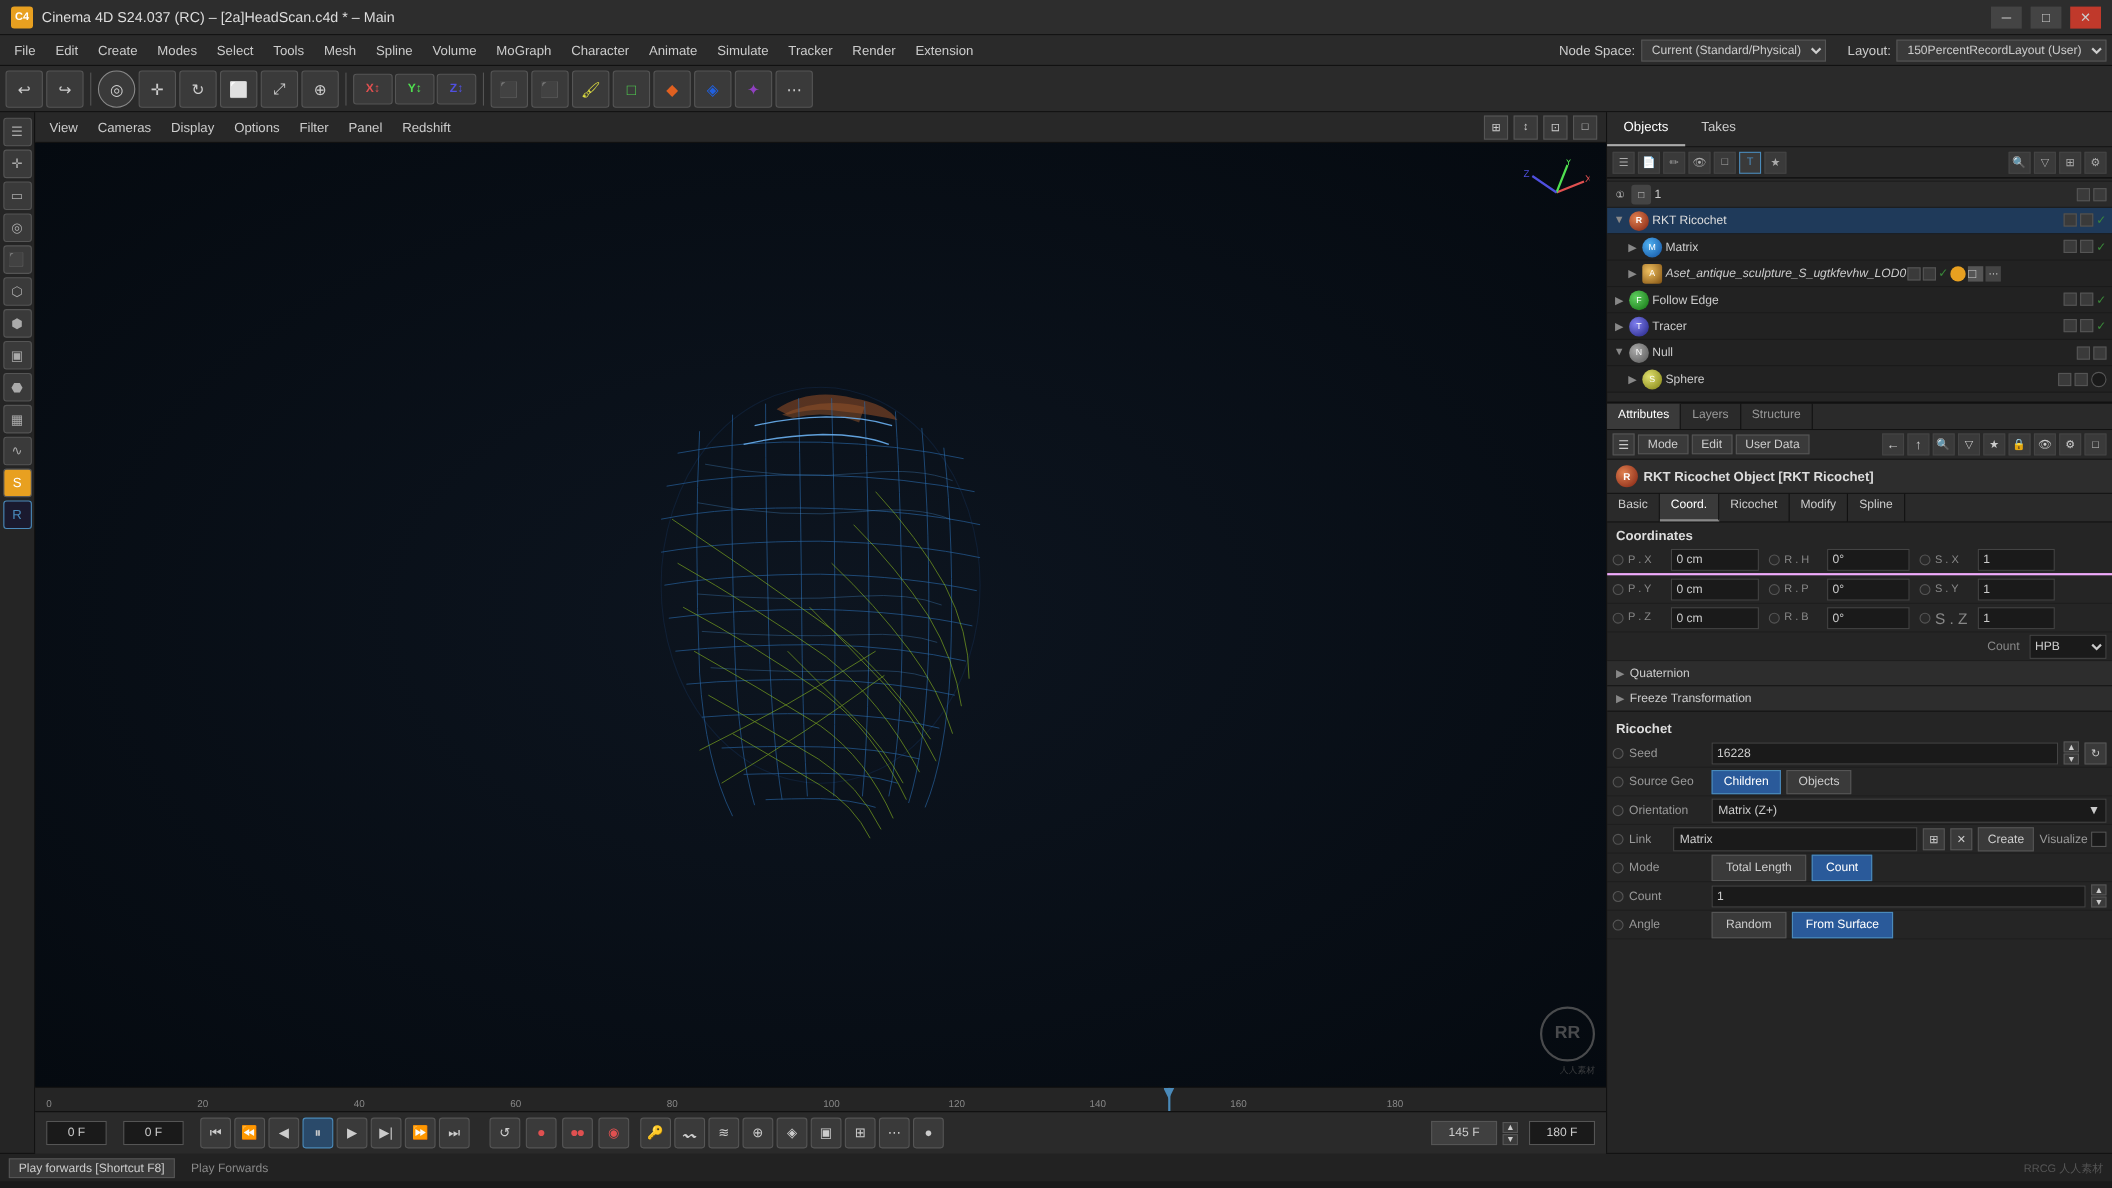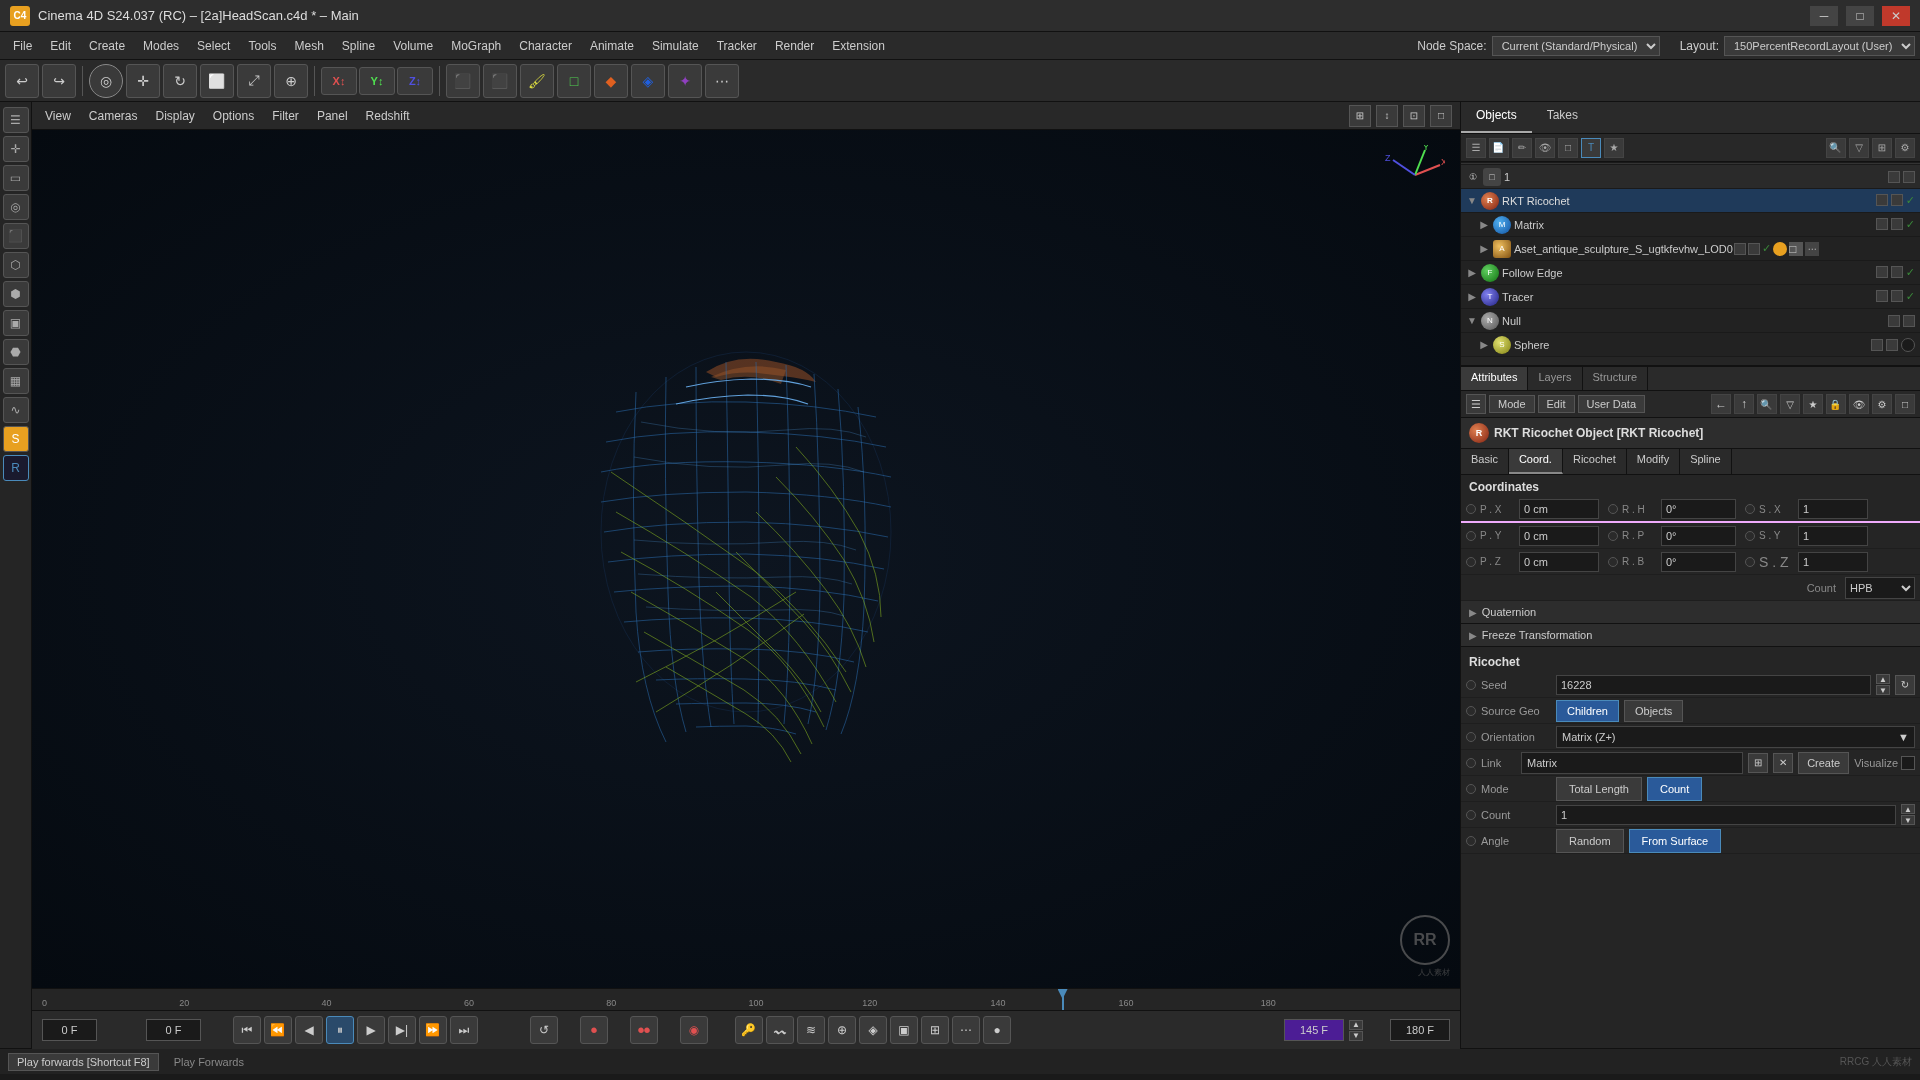--- a/index.html
+++ b/index.html
@@ -47,21 +47,21 @@
     
     
     .scene-bg { position: absolute; inset: 0; background: radial-gradient(ellipse at center, #0d1520 0%, #050a10 100%); }
     
     
     .axes-indicator { position: absolute; top: 15px; right: 20px; width: 60px; height: 60px; }
     
     
     .timeline { height: 60px; background: #222; border-top: 1px solid #111; }
     .timeline-ruler { height: 22px; background: #282828; border-bottom: 1px solid #111; position: relative; display: flex; align-items: center; padding-left: 5px; }
-    .timeline-controls { height: 38px; background: #2a2a2a; display: flex; align-items: center; padding: 0 10px; gap: 22px; }
+    .timeline-controls { height: 38px; background: #2a2a2a; display: flex; align-items: center; padding: 0 10px; gap: 5px; }
     .time-field { width: 60px; height: 22px; background: #1a1a1a; border: 1px solid #555; color: #ccc; text-align: center; font-size: 11px; display: flex; align-items: center; justify-content: center; }
     .playback-btn { width: 28px; height: 28px; background: #3a3a3a; border: 1px solid #555; border-radius: 3px; display: flex; align-items: center; justify-content: center; cursor: pointer; color: #ccc; font-size: 12px; }
     .playback-btn.active { background: #2a4a6a; border-color: #4a8aba; }
 
     
     .status-bar { height: 26px; background: #222; border-top: 1px solid #111; display: flex; align-items: center; padding: 0 8px; gap: 10px; color: #888; font-size: 11px; }
 
     
     .right-panel { width: 460px; background: #252525; border-left: 1px solid #111; display: flex; flex-direction: column; }
     .panel-tab { padding: 6px 15px; color: #ccc; cursor: pointer; font-size: 12px; border-bottom: 2px solid transparent; }
@@ -330,21 +330,21 @@
           <div class="playback-btn">≋</div>
           <div class="playback-btn">⊕</div>
           <div class="playback-btn">◈</div>
           <div class="playback-btn">▣</div>
           <div class="playback-btn">⊞</div>
           <div class="playback-btn">⋯</div>
           <div class="playback-btn">●</div>
         </div>
 
         <div style="margin-left:auto; display:flex; align-items:center; gap:5px;">
-          <div class="time-field" style="width:60px; height:22px; background:#4c1d95; border:1px solid #555; color:#ccc; font-size:11px; display:flex; align-items:center; justify-content:center;">145 F</div>
+          <div class="time-field" style="width:60px; height:22px; background:#404040; border:1px solid #555; color:#ccc; font-size:11px; display:flex; align-items:center; justify-content:center;">145 F</div>
           <div style="display:flex; flex-direction:column; gap:1px;">
             <div style="width:14px; height:10px; background:#3a3a3a; border:1px solid #555; display:flex; align-items:center; justify-content:center; cursor:pointer; font-size:8px;">▲</div>
             <div style="width:14px; height:10px; background:#3a3a3a; border:1px solid #555; display:flex; align-items:center; justify-content:center; cursor:pointer; font-size:8px;">▼</div>
           </div>
         </div>
 
         <div style="display:flex; align-items:center; gap:3px; margin-left:5px;">
           <div class="time-field" style="width:60px; height:22px; background:#1a1a1a; border:1px solid #555; color:#ccc; font-size:11px; display:flex; align-items:center; justify-content:center;">180 F</div>
         </div>
       </div>
@@ -410,21 +410,21 @@
           <div style="width:12px; height:12px; background:#3a3a3a; border:1px solid #555;"></div>
           <div style="width:12px; height:12px; background:#3a3a3a; border:1px solid #555;"></div>
           <span style="color:#3a8a3a; font-size:11px;">✓</span>
         </div>
       </div>
 
       <div style="height:24px; display:flex; align-items:center; padding:0 5px; background:#222; border-bottom:1px solid #1a1a1a;">
         <div style="width:12px;"></div>
         <div style="width:12px; display:flex; align-items:center; justify-content:center; color:#888; font-size:10px; cursor:pointer;">▶</div>
         <div style="width:18px; height:18px; border-radius:3px; background:radial-gradient(circle at 35% 35%, #f0c060, #805010); margin:0 3px; display:flex; align-items:center; justify-content:center; font-size:8px; color:#fff;">A</div>
-        <span style="font-size:11px; color:#ccc; flex:1; overflow:hidden; white-space:nowrap; text-overflow:ellipsis; max-width:220px;">Aset_antique_sculpture_S_ugtkfevhw_LOD0</span>
+        <span style="font-size:11px; color:#ccc; flex:1; overflow:hidden; white-space:nowrap; text-overflow:ellipsis; max-width:220px;font-style:italic;">Aset_antique_sculpture_S_ugtkfevhw_LOD0</span>
         <div style="display:flex; gap:2px; align-items:center;">
           <div style="width:12px; height:12px; background:#3a3a3a; border:1px solid #555;"></div>
           <div style="width:12px; height:12px; background:#3a3a3a; border:1px solid #555;"></div>
           <span style="color:#3a8a3a; font-size:11px;">✓</span>
           <div style="width:14px; height:14px; border-radius:50%; background:#e8a020;"></div>
           <div style="width:14px; height:14px; background:#555;">□</div>
           <div style="width:14px; height:14px; background:#444; display:flex; align-items:center; justify-content:center; font-size:9px;">⋯</div>
         </div>
       </div>
 

